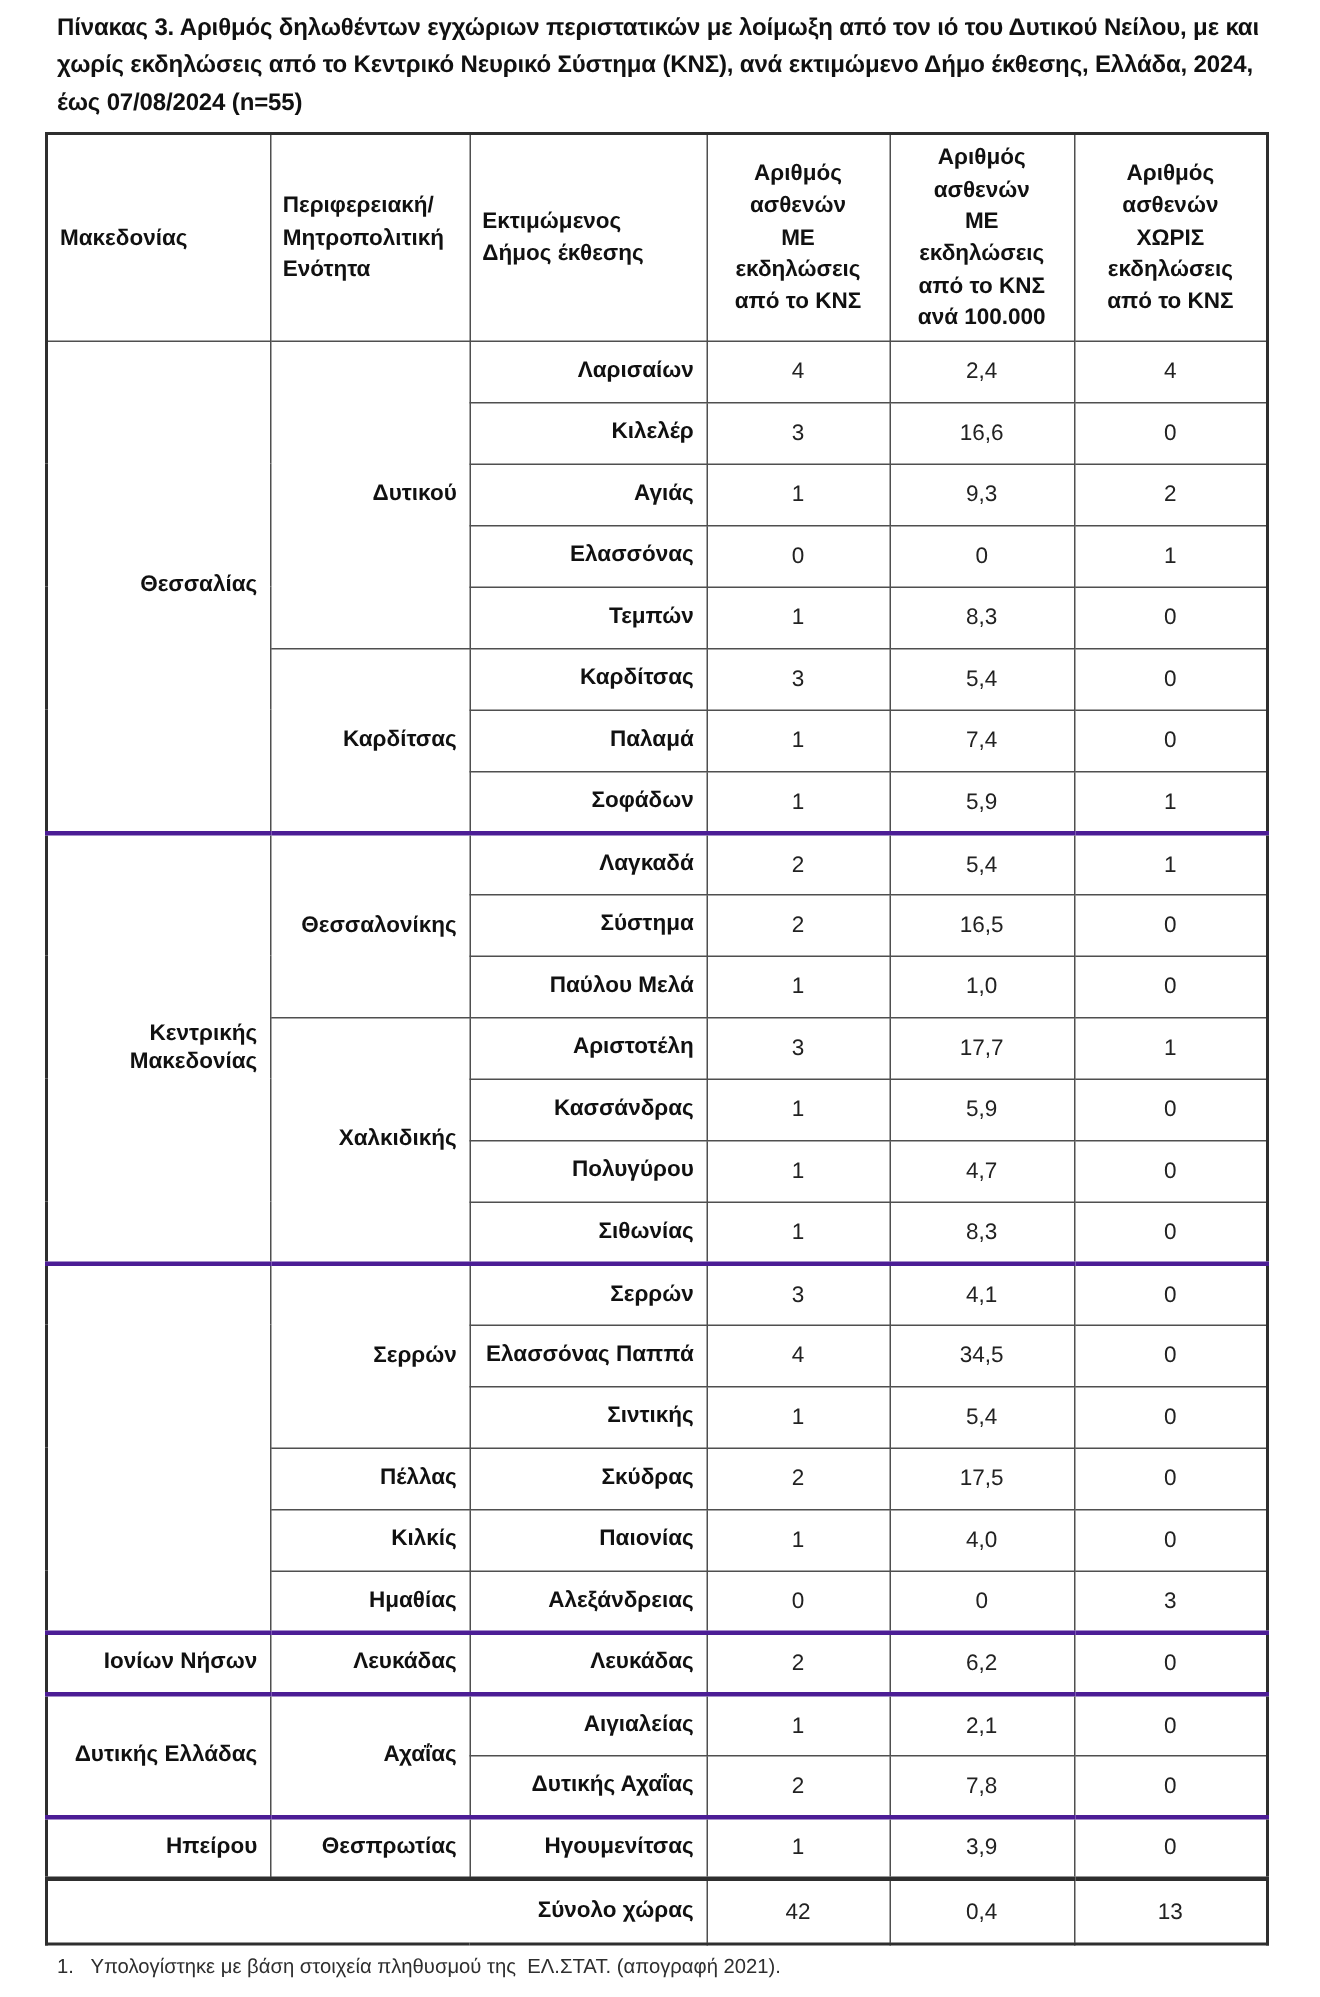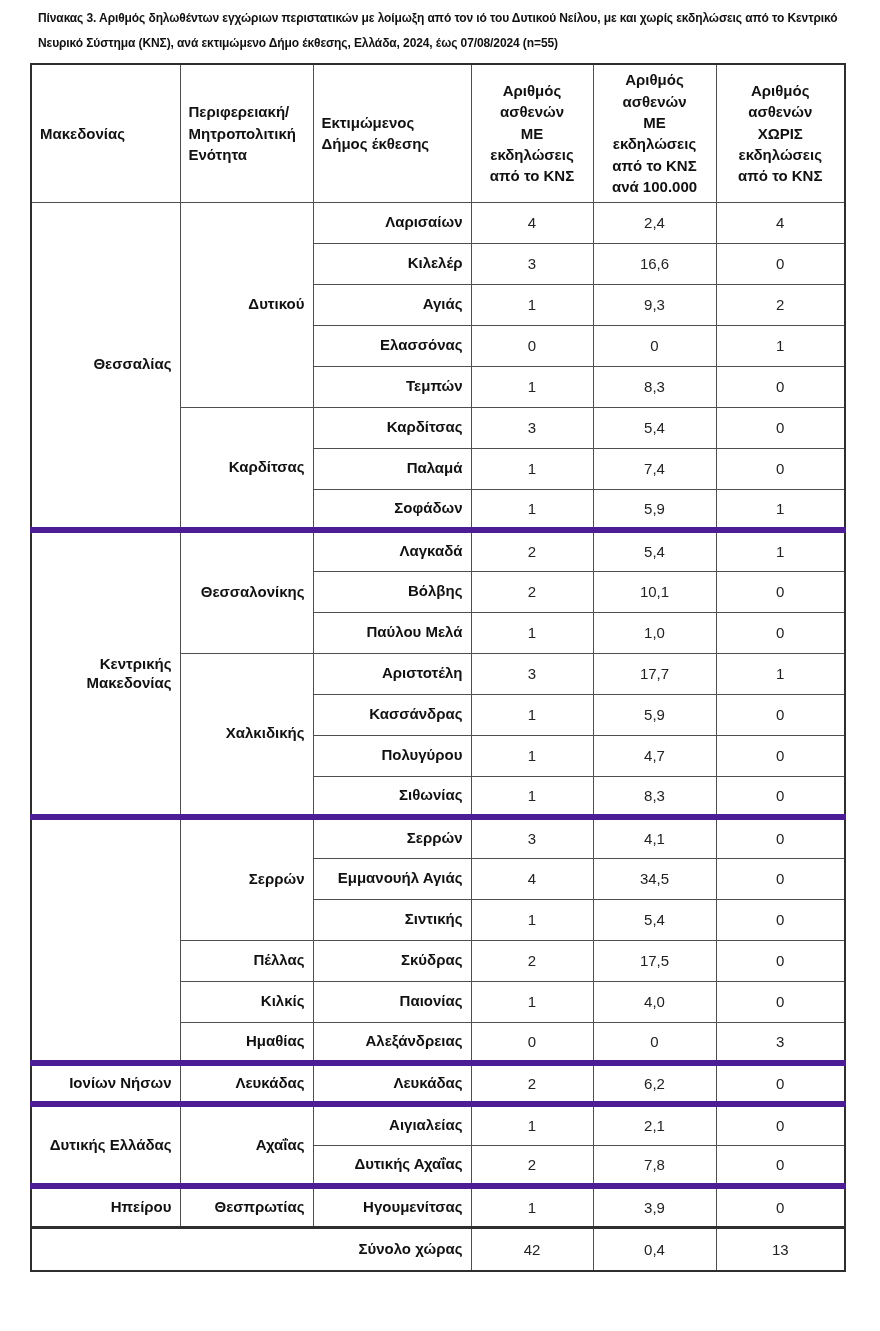--- a/index.html
+++ b/index.html
@@ -11,21 +11,21 @@
   }
   .page {
     width: 880px;
     height: 1331px;
     box-sizing: border-box;
     padding: 6px 24px 0 30px;
     background: #ffffff;
     overflow: hidden;
   }
   .doc-title {
-    font-size: 12px;
+    font-size: 16px;
     font-weight: bold;
     line-height: 25px;
     color: #111111;
     padding: 0 4px 0 8px;
     margin-bottom: 7px;
     letter-spacing: -0.1px;
   }
   table.cases {
     border-collapse: collapse;
     table-layout: fixed;
@@ -55,21 +55,21 @@
     text-align: right;
     padding: 2px 8px;
     color: #111111;
     line-height: 1.25;
   }
   td.num {
     text-align: center;
     font-weight: normal;
     color: #222222;
   }
-  tr.block-start > td { border-top: 6px solid #4c1d95; }
+  tr.block-start > td { border-top: 3px solid #4c1d95; }
   tr.total-row > td   { border-top: 3px solid #2e2e2e; height: 44px; margin-top: 16px; }
   .footnote {
     margin-top: 6px;
     padding-left: 8px;
     font-size: 13.5px;
     color: #2e2e2e;
     white-space: pre-wrap;
   }
 </style>
 </head>
@@ -168,23 +168,23 @@
         </tr>
         <tr class="block-start">
           <td class="label" rowspan="7">Κεντρικής Μακεδονίας</td>
           <td class="label" rowspan="3">Θεσσαλονίκης</td>
           <td class="label">Λαγκαδά</td>
           <td class="num">2</td>
           <td class="num">5,4</td>
           <td class="num">1</td>
         </tr>
         <tr>
-          <td class="label">Βόλβης</td>
-          <td class="num">2</td>
-          <td class="num">10,1</td>
+          <td class="label">Σύστημα</td>
+          <td class="num">2</td>
+          <td class="num">16,5</td>
           <td class="num">0</td>
         </tr>
         <tr>
           <td class="label">Παύλου Μελά</td>
           <td class="num">1</td>
           <td class="num">1,0</td>
           <td class="num">0</td>
         </tr>
         <tr>
           <td class="label" rowspan="4">Χαλκιδικής</td>
@@ -213,21 +213,21 @@
         </tr>
         <tr class="block-start">
           <td class="label" rowspan="6"></td>
           <td class="label" rowspan="3">Σερρών</td>
           <td class="label">Σερρών</td>
           <td class="num">3</td>
           <td class="num">4,1</td>
           <td class="num">0</td>
         </tr>
         <tr>
-          <td class="label">Εμμανουήλ Αγιάς</td>
+          <td class="label">Ελασσόνας Παππά</td>
           <td class="num">4</td>
           <td class="num">34,5</td>
           <td class="num">0</td>
         </tr>
         <tr>
           <td class="label">Σιντικής</td>
           <td class="num">1</td>
           <td class="num">5,4</td>
           <td class="num">0</td>
         </tr>
@@ -284,14 +284,15 @@
         </tr>
         <tr class="total-row">
           <td class="label" colspan="3">Σύνολο χώρας</td>
           <td class="num">42</td>
           <td class="num">0,4</td>
           <td class="num">13</td>
         </tr>
       </tbody>
   </table>
 
+  <div class="footnote">1.   Υπολογίστηκε με βάση στοιχεία πληθυσμού της  ΕΛ.ΣΤΑΤ. (απογραφή 2021).</div>
 
 </div>
 
 </body></html>

